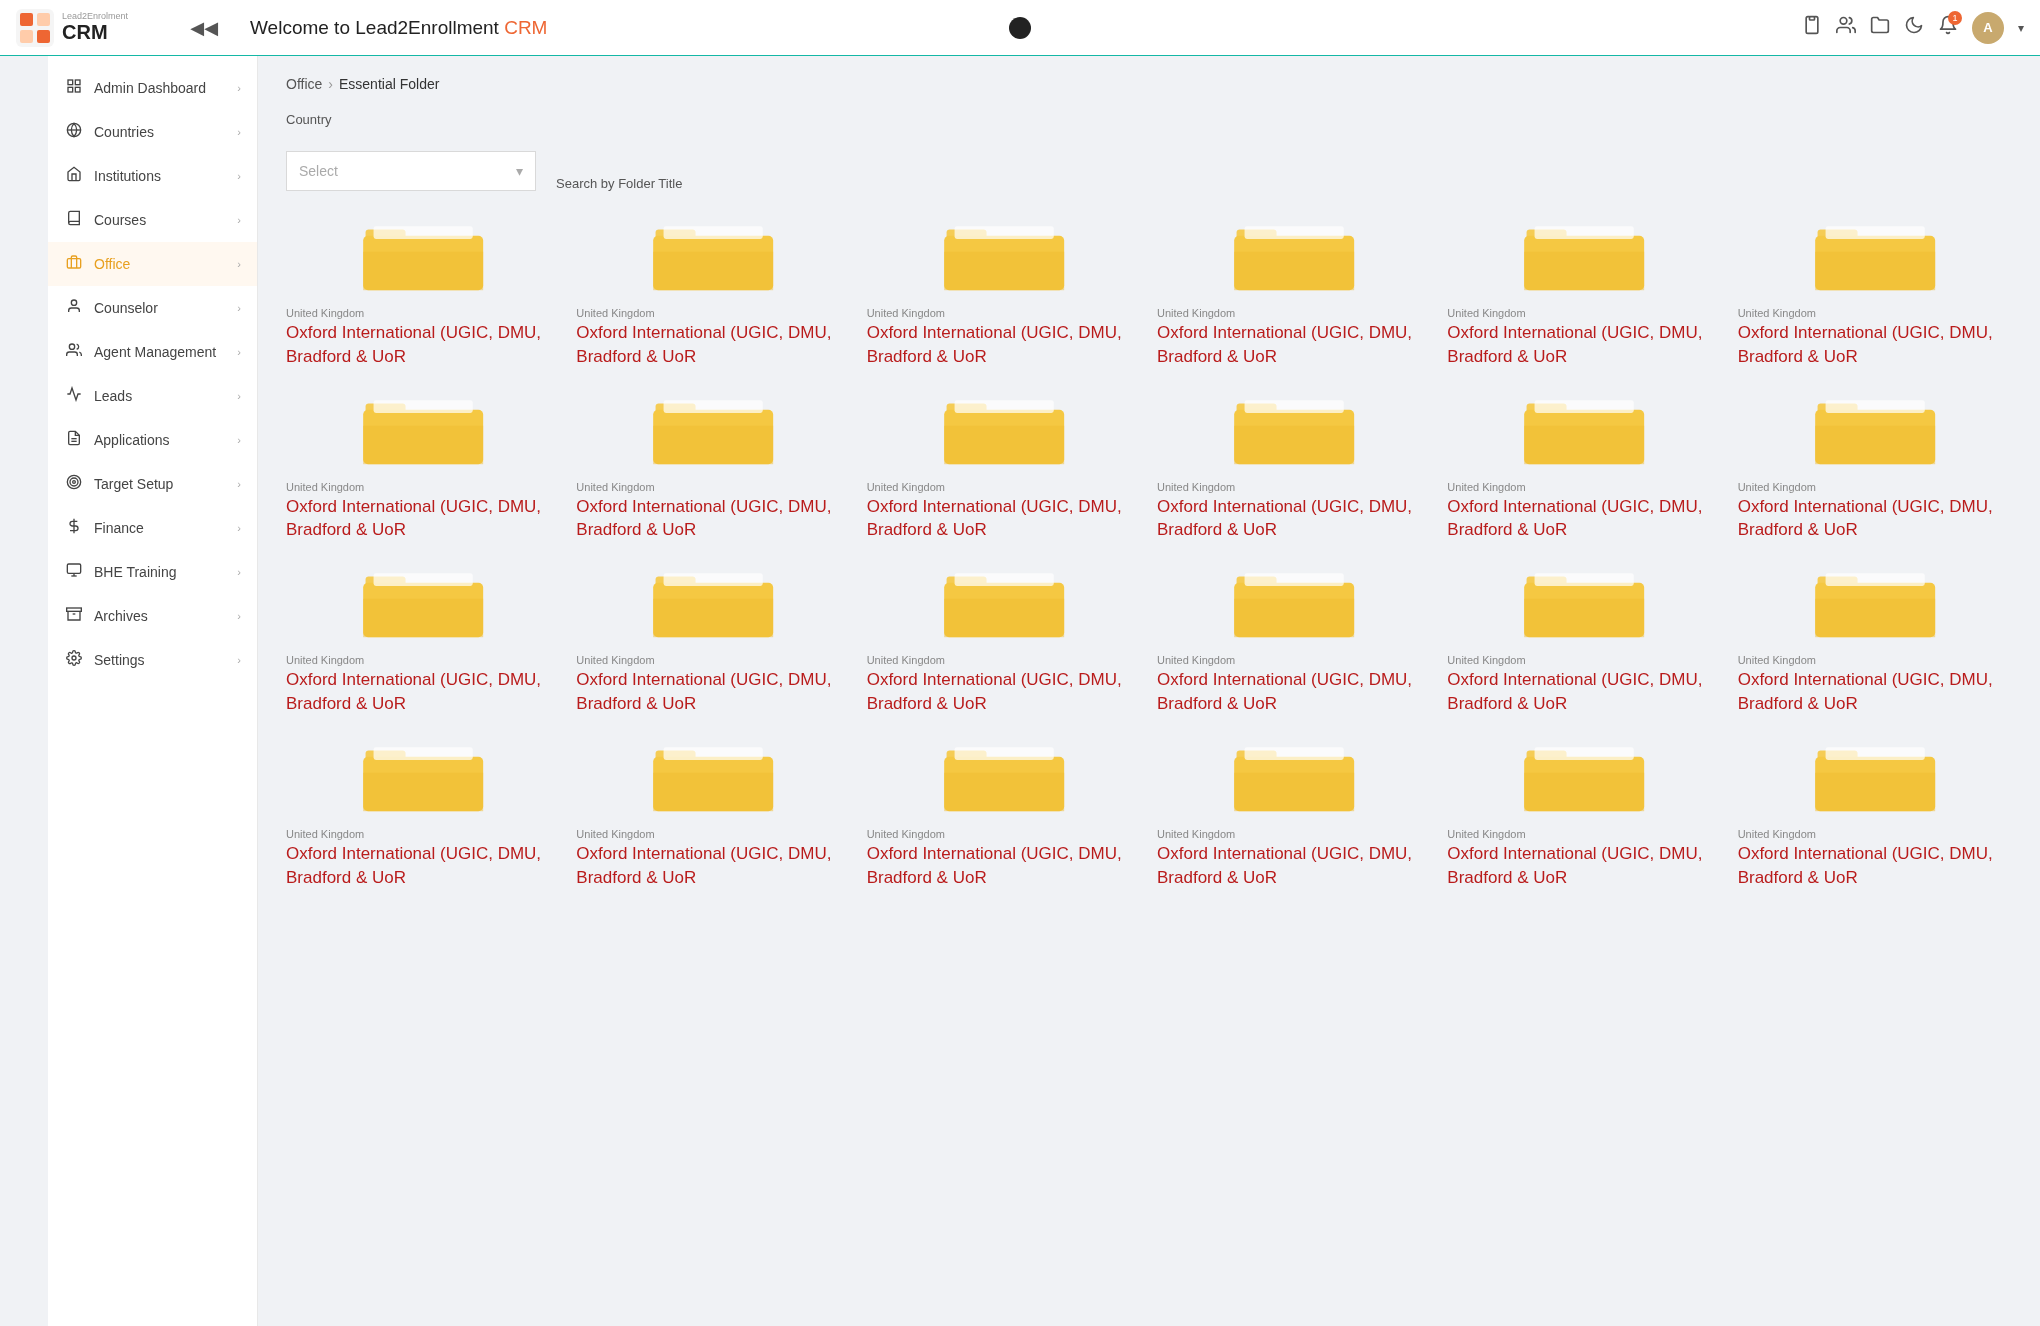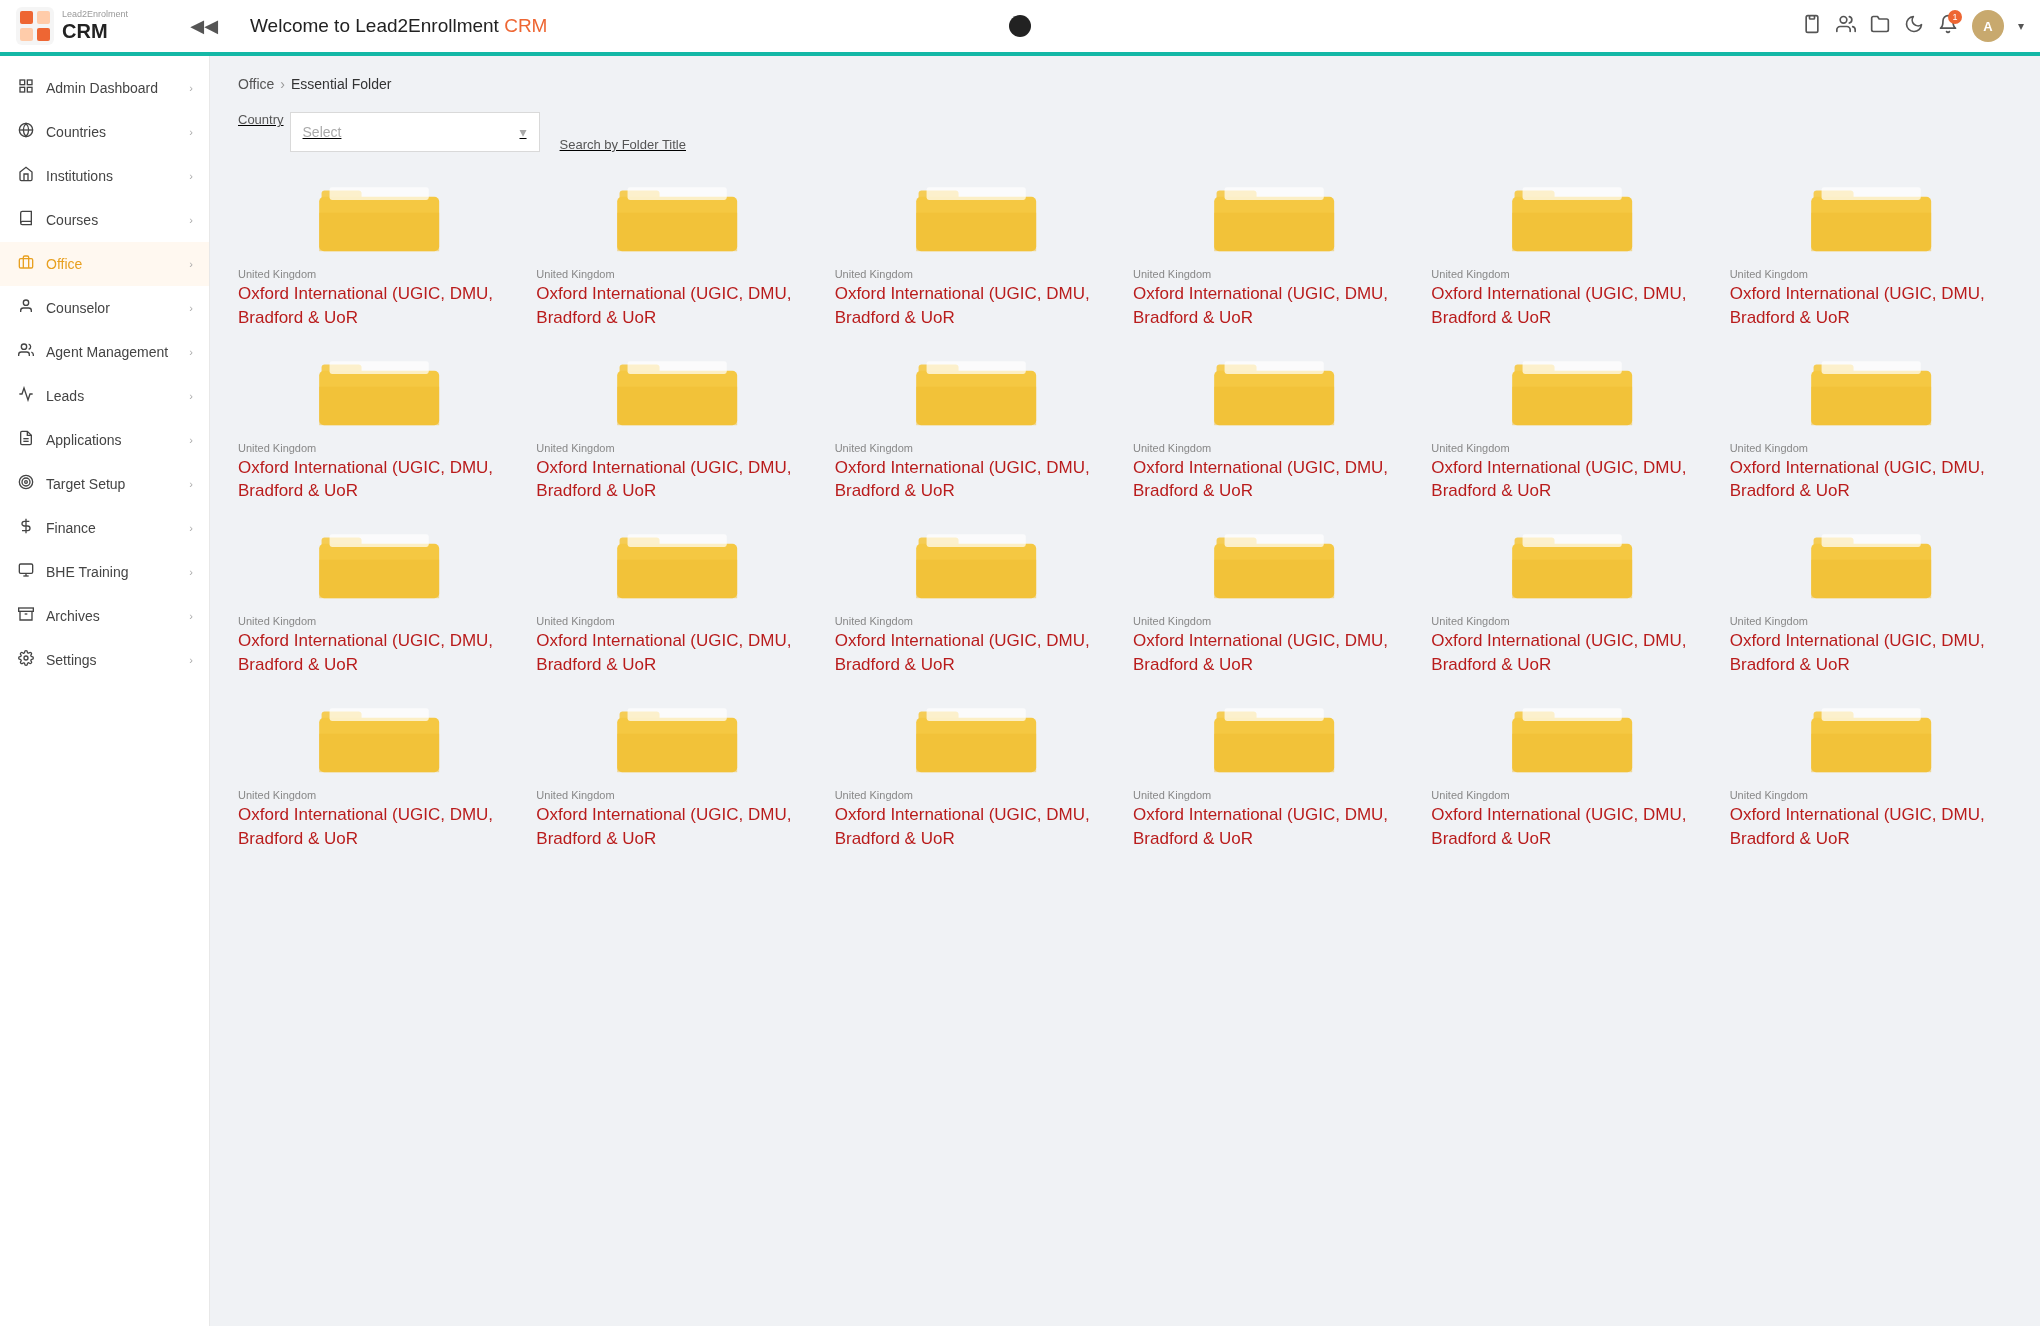--- a/index.html
+++ b/index.html
@@ -2,40 +2,40 @@
 <html><head>
   <meta charset="utf-8">
   <style>
     * { box-sizing: border-box; margin: 0; padding: 0; }
     body { font-family: 'Segoe UI', Arial, sans-serif; background: #f0f2f5; display: flex; flex-direction: column; height: 100vh; overflow: hidden; }
 
     
     .header {
       display: flex; align-items: center; background: #fff;
       height: 56px; padding: 0 16px;
-      border-bottom: 4px solid #14b8a6;
+      border-bottom: 1px solid #14b8a6;
       position: relative; z-index: 10;
       flex-shrink: 0;
     }
     .logo-area { display: flex; align-items: center; gap: 8px; width: 210px; }
     .logo-icon { width: 38px; height: 38px; }
     .logo-text { font-size: 20px; font-weight: 700; color: #222; }
     .collapse-btn { margin-left: auto; color: #555; cursor: pointer; font-size: 18px; padding: 4px 8px; }
     .header-title { flex: 1; text-align: left; font-size: 19px; font-weight: 400; color: #222; padding-left: 24px; }
     .header-title span { color: #e63; }
     .header-center { position: absolute; left: 50%; transform: translateX(-50%); }
     .header-dot { width: 22px; height: 22px; background: #222; border-radius: 50%; display: flex; align-items: center; justify-content: center; }
     .header-icons { display: flex; align-items: center; gap: 14px; margin-left: auto; }
     .header-icon { font-size: 18px; color: #555; cursor: pointer; position: relative; }
     .badge { position: absolute; top: -4px; right: -4px; background: #e63; color: #fff; font-size: 9px; border-radius: 50%; width: 14px; height: 14px; display: flex; align-items: center; justify-content: center; }
     .avatar { width: 32px; height: 32px; border-radius: 50%; background: #c8a96e; display: flex; align-items: center; justify-content: center; color: #fff; font-size: 13px; font-weight: 600; }
     .avatar-chevron { font-size: 12px; color: #555; cursor: pointer; }
 
     
-    .main-layout { display: flex; flex: 1; overflow: hidden; }
+    .main-layout { display: flex; flex: 1; overflow: hidden; padding-left: 48px; }
 
     
     .sidebar {
       width: 210px; background: #fff; border-right: 1px solid #e8e8e8;
       display: flex; flex-direction: column; overflow-y: auto; flex-shrink: 0;
       padding: 10px 0;
     }
     .sidebar-item {
       display: flex; align-items: center; justify-content: space-between;
       padding: 12px 16px; cursor: pointer; color: #444; font-size: 14px;
@@ -49,21 +49,21 @@
     
     .content { flex: 1; overflow-y: auto; padding: 20px 28px; }
 
     
     .breadcrumb { display: flex; align-items: center; gap: 6px; margin-bottom: 20px; font-size: 14px; color: #555; }
     .breadcrumb .sep { color: #999; }
     .breadcrumb .current { color: #333; font-weight: 500; }
 
     
     .filters-row { display: flex; gap: 20px; align-items: flex-end; margin-bottom: 24px; }
-    .filter-group { display: flex; gap: 6px; text-decoration: underline; }
+    .filter-group { display: flex; flex-direction: column; gap: 24px; }
     .filter-label { font-size: 13px; color: #555; font-weight: 500; }
     .filter-select {
       display: flex; align-items: center; justify-content: space-between;
       width: 250px; height: 40px; border: 1px solid #d9d9d9; border-radius: 0;
       padding: 0 12px; background: #fff; font-size: 14px; color: #aaa; cursor: pointer;
     }
     .filter-search {
       width: 560px; height: 40px; border: 1px solid #d9d9d9; border-radius: 6px;
       padding: 0 14px; font-size: 14px; color: #999; background: #fff;
       outline: none;

